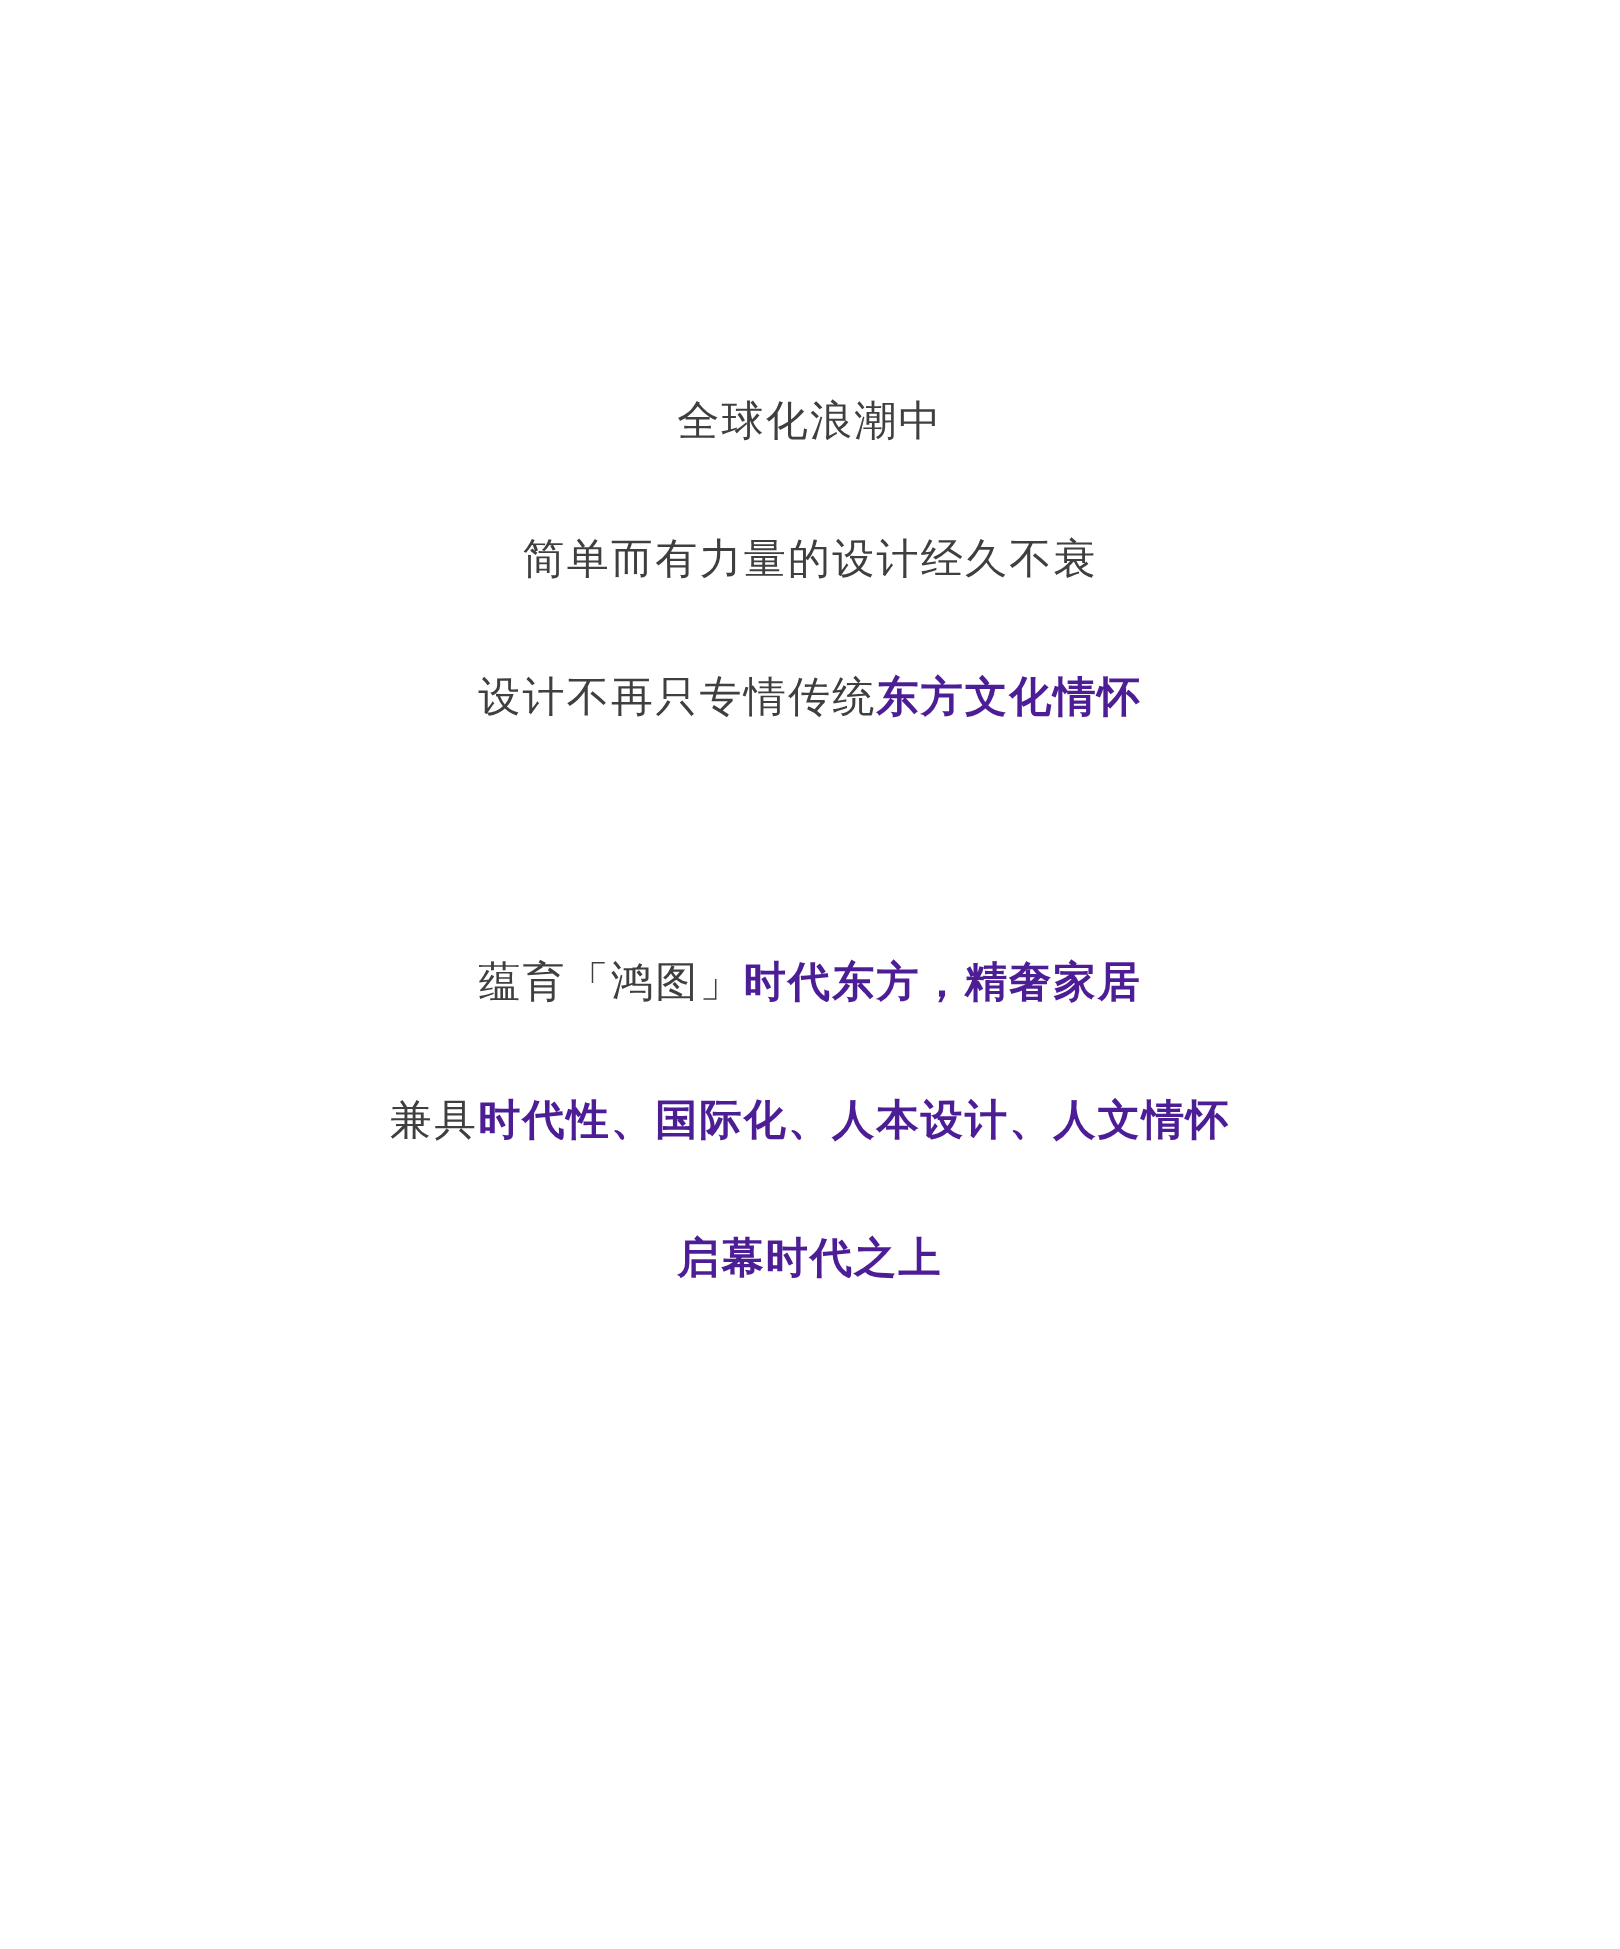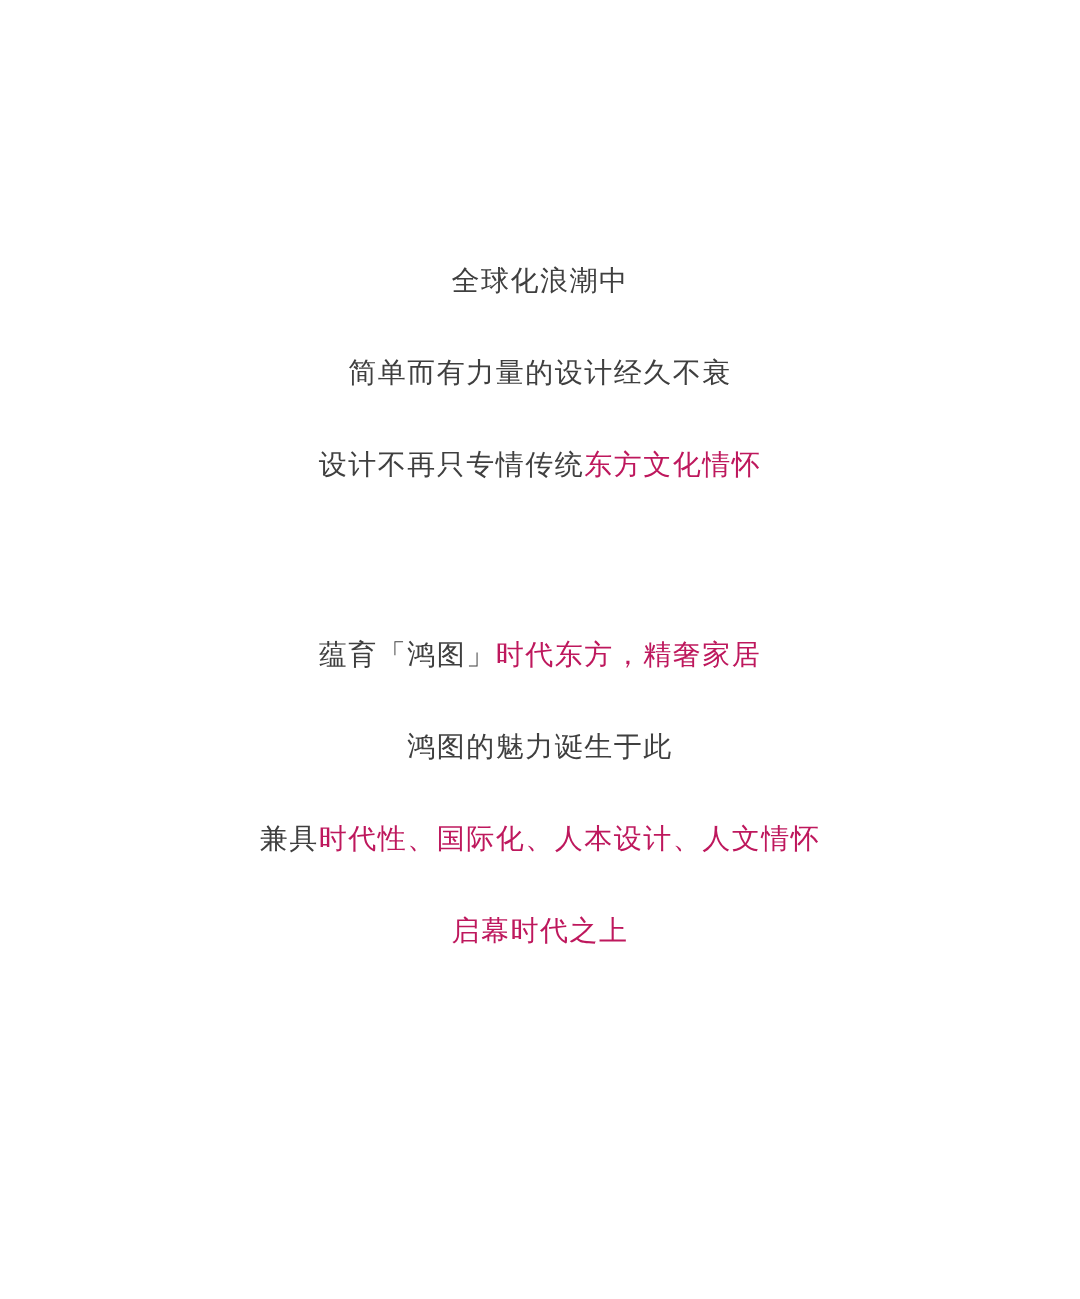--- a/index.html
+++ b/index.html
@@ -25,34 +25,33 @@
       margin-top: 98px;
     }
     .line {
       font-size: 28px;
       line-height: 92px;
       letter-spacing: 1.5px;
       white-space: nowrap;
       font-weight: 400;
     }
     .seg.bold {
-      font-weight: 400;
-      color: #be185d;
+      font-weight: 700;
+      color: #4c1d95;
     }
   </style>
 </head>
 <body>
 
 <div class="page">
   <div class="text-block">
       <div class="paragraph">
         <div class="line"><span class="seg">全球化浪潮中</span></div>
         <div class="line"><span class="seg">简单而有力量的设计经久不衰</span></div>
         <div class="line"><span class="seg">设计不再只专情传统</span><span class="seg bold">东方文化情怀</span></div>
       </div>
       <div class="paragraph">
         <div class="line"><span class="seg">蕴育「鸿图」</span><span class="seg bold">时代东方，精奢家居</span></div>
-        <div class="line"><span class="seg">鸿图的魅力诞生于此</span></div>
         <div class="line"><span class="seg">兼具</span><span class="seg bold">时代性、国际化、人本设计、人文情怀</span></div>
         <div class="line"><span class="seg bold">启幕时代之上</span></div>
       </div>
     </div>
 </div>
 
 </body></html>

